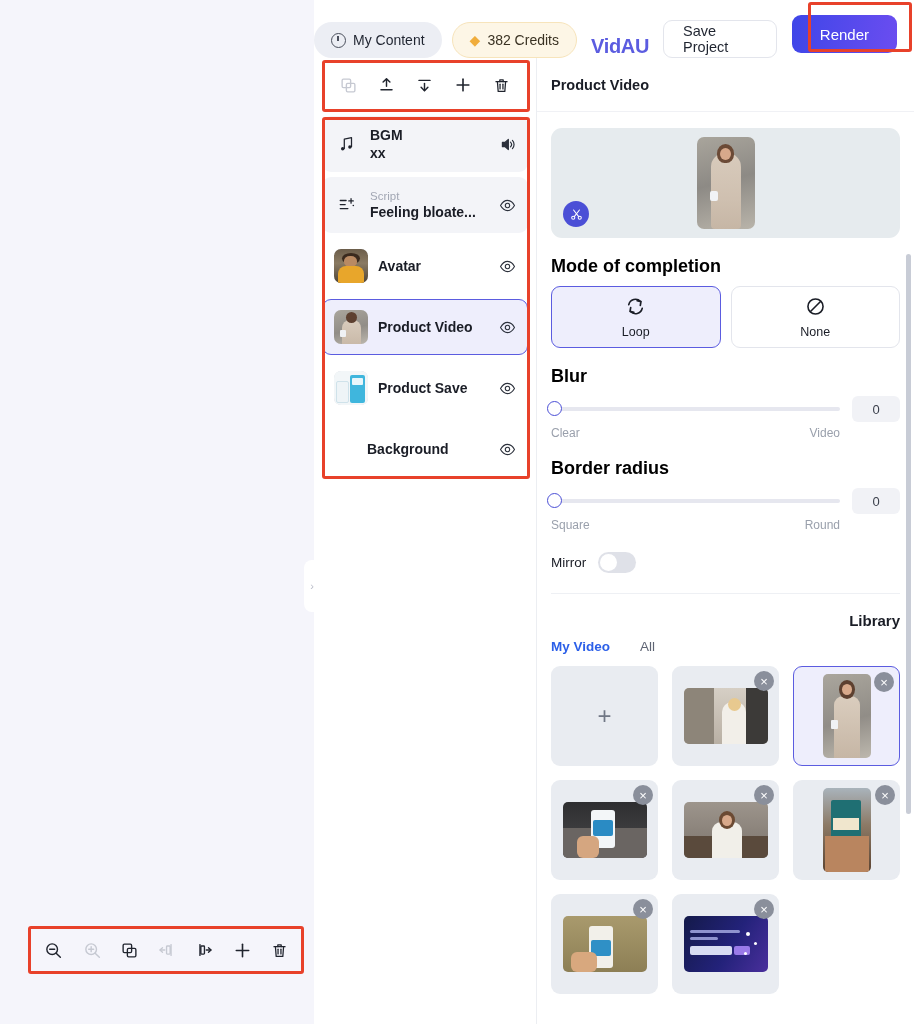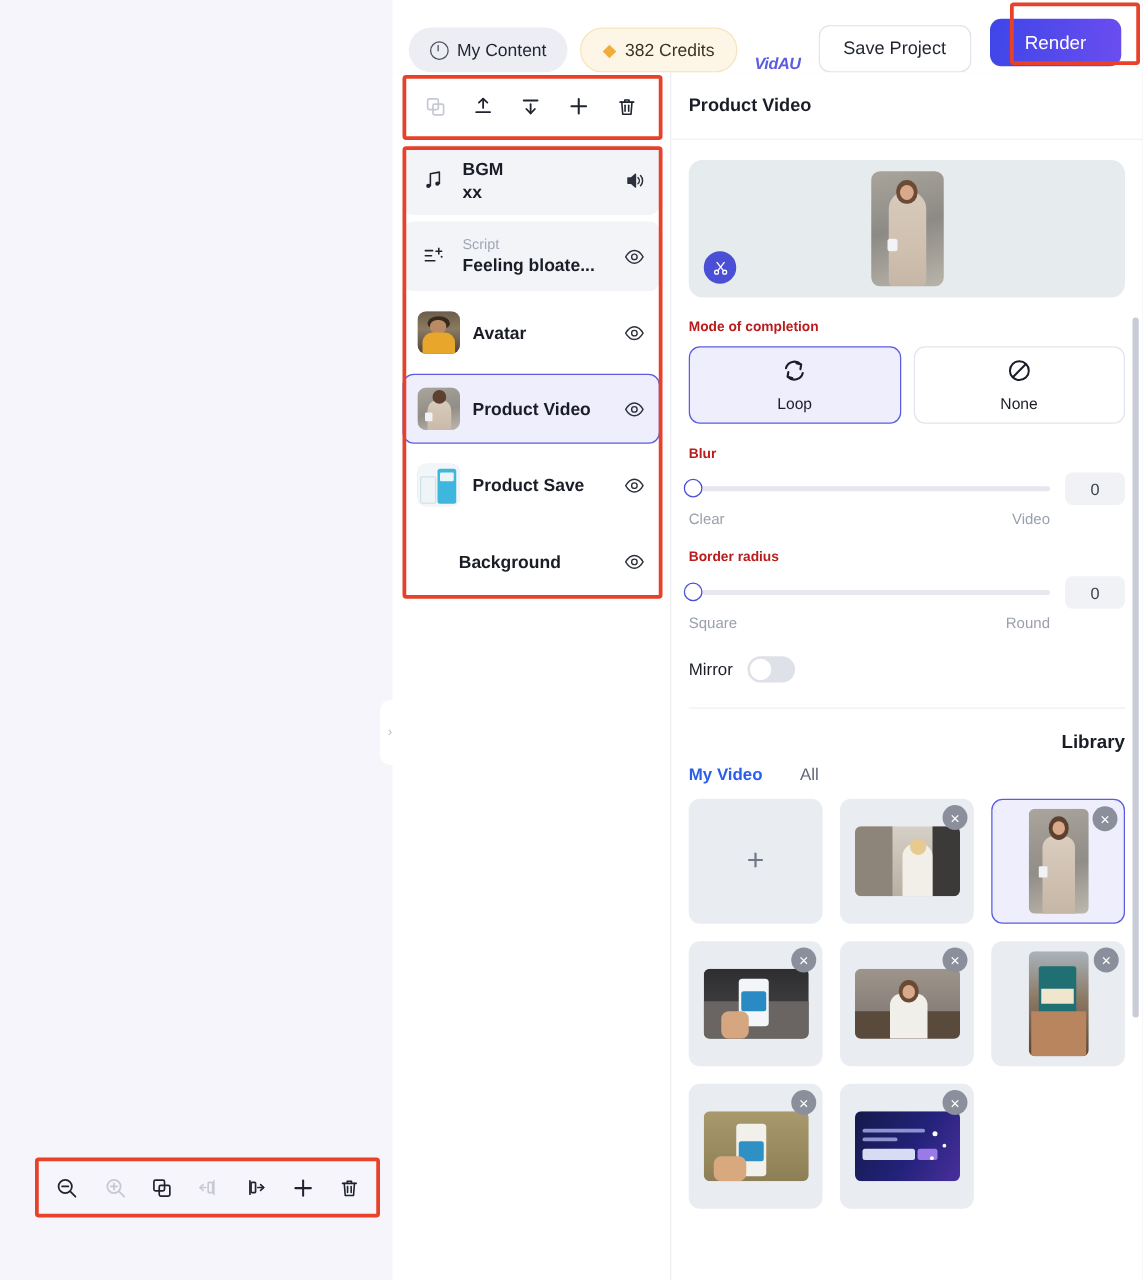--- a/index.html
+++ b/index.html
@@ -38,21 +38,21 @@
   }
   .pill-content { background: #eceef4; }
   .pill-credits { background: #fdf6e6; border: 1px solid #f7e4bb; color: #3a3223; }
   .clock-ic { width: 15px; height: 15px; border: 1.6px solid #4a4f5c; border-radius: 50%; position: relative; }
   .clock-ic::after {
     content: ""; position: absolute; left: 5.4px; top: 2.6px;
     width: 1.4px; height: 5px; background: #4a4f5c;
   }
   .diamond-ic { color: #f0ad3c; font-size: 14px; line-height: 1; }
   .brand {
-    font-style: italic; font-weight: bold; font-size: 13px;
+    font-weight: bold; font-size: 20px;
     color: #5b5ce0; letter-spacing: -0.3px; padding: 0 4px;
   }
   .btn-save {
     height: 38px; padding: 0 19px; border-radius: 9px;
     background: #ffffff; border: 1px solid #e3e5ec;
     font-size: 14.5px; color: #1f2430; display: flex; align-items: center;
   }
   .btn-render-wrap { position: relative; padding: 5px; }
   .btn-render {
     height: 38px; padding: 0 28px; border-radius: 9px;
@@ -142,21 +142,21 @@
   .pv-cup {
     position: absolute; left: 13px; top: 54px; width: 8px; height: 10px;
     background: #f1f3f6; border-radius: 2px;
   }
   .scissors-btn {
     position: absolute; left: 12px; bottom: 11px;
     width: 26px; height: 26px; border-radius: 50%;
     background: #4b4fd6; color: #fff;
     display: flex; align-items: center; justify-content: center; font-size: 13px;
   }
-  .sec-label { font-size: 11px; font-weight: bold; color: #b91c1c; margin: 18px 0 9px; }
+  .sec-label { font-size: 18px; font-weight: bold; color: #000000; margin: 18px 0 9px; }
   .mode-row { display: flex; gap: 10px; }
   .mode-card {
     flex: 1; height: 62px; border-radius: 9px; border: 1px solid #e3e5ec;
     background: #fff; display: flex; flex-direction: column;
     align-items: center; justify-content: center; gap: 4px;
   }
   .mode-card.active { background: #eeeefc; border: 1.5px solid #5b5ce0; }
   .mode-label { font-size: 12.5px; color: #1a1d26; }
   .mode-card.active .mode-label { font-weight: normal; }
   .slider-wrap { position: relative; margin-top: 4px; }

